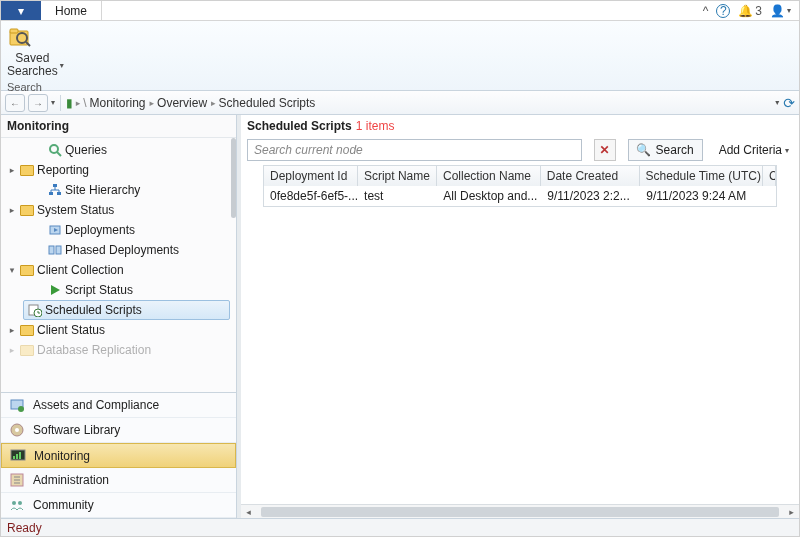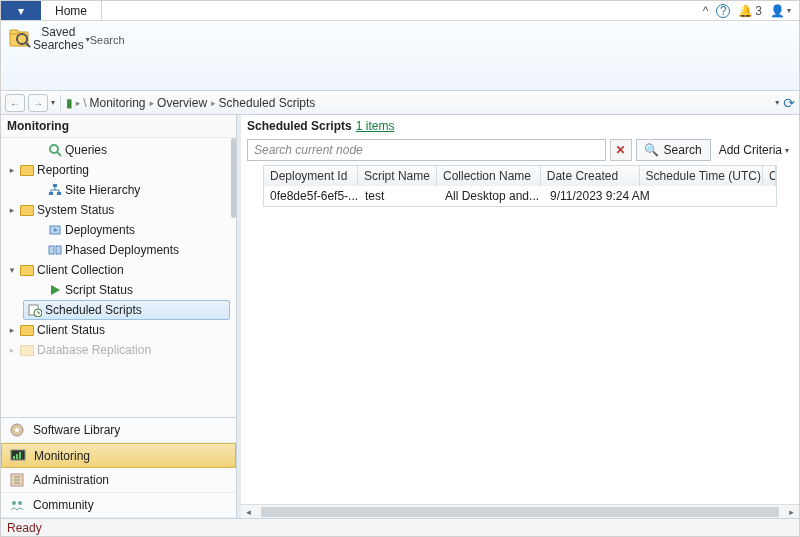--- a/index.html
+++ b/index.html
@@ -9,21 +9,21 @@
   
   .title-bar { height:20px; background:#fff; display:flex; align-items:center; border-bottom:1px solid #d6d6d6; }
   .title-left { display:flex; align-items:center; height:100%; }
   .system-btn { width:40px; height:100%; background:#2a579b; display:flex; align-items:center; justify-content:center; color:#fff; font-size:8px; }
   .tab { padding:0 14px; height:100%; display:flex; align-items:center; background:#fff; border-right:1px solid #d6d6d6; }
   .title-right { margin-left:auto; display:flex; align-items:center; gap:8px; padding-right:8px; color:#555; }
   .title-right span { display:inline-flex; align-items:center; gap:2px; }
 
   
   .ribbon { height:70px; background:linear-gradient(#fafdff,#eef5fb); border-bottom:1px solid #c9d4de; display:flex; align-items:flex-start; padding:4px 6px; }
-  .ribbon-group { display:flex; flex-direction:row; align-items:center; width:56px; font-size:11px; color:#333; }
+  .ribbon-group { display:flex; flex-direction:column; width:56px; font-size:11px; color:#333; }
   .ribbon-icon { width:26px; height:26px; }
   .ribbon-btn-label { margin-top:1px; display:flex; align-items:center; gap:2px; }
   .ribbon-group-label { font-size:11px; color:#555; margin-top:3px; }
 
   
   .nav-bar { height:24px; border-bottom:1px solid #c9d4de; display:flex; align-items:center; background:linear-gradient(#fdfdfe,#f0f4f8); padding:0 4px; gap:3px; }
   .nav-arrow { width:20px; height:18px; border:1px solid #bcc7d2; border-radius:3px; background:#f7f9fb; display:flex; align-items:center; justify-content:center; font-size:10px; color:#666; }
   .nav-sep { width:1px; height:16px; background:#cfd8e0; margin:0 2px; }
   .crumb { display:flex; align-items:center; gap:4px; color:#333; }
   .crumb .chev { color:#888; font-size:9px; }
@@ -47,21 +47,21 @@
 
   .wunderbar { border-top:1px solid #c9d4de; background:#fafbfd; }
   .wb-item { height:25px; display:flex; align-items:center; gap:8px; padding:0 8px; border-bottom:1px solid #e8edf2; color:#222; }
   .wb-item.active { background:linear-gradient(#f7e6b0,#f0d27a); border:1px solid #d9b74c; }
   .wb-icon { width:16px; height:16px; }
 
   
   .right-pane { flex:1; display:flex; flex-direction:column; min-width:0; border-left:4px solid #e7ebee; }
   .list-header { padding:4px 6px; display:flex; gap:4px; align-items:baseline; }
   .list-header b { font-weight:600; }
-  .search-row { display:flex; align-items:center; gap:4px; padding:2px 6px; }
+  .search-row { display:flex; align-items:center; gap:12px; padding:2px 6px; }
   .search-input { flex:1; height:22px; border:1px solid #b7c2cd; padding:0 6px; color:#888; font-style:italic; display:flex; align-items:center; background:#fff; }
   .search-clear { width:22px; height:22px; border:1px solid #c8c8c8; display:flex; align-items:center; justify-content:center; color:#b33; background:#f6f6f6; font-weight:bold; }
   .search-btn { height:22px; border:1px solid #b7c2cd; background:#f6f8fa; padding:0 8px; display:flex; align-items:center; gap:4px; }
   .criteria { height:22px; display:flex; align-items:center; gap:3px; padding:0 4px; }
 
   .table { margin:2px 22px; border:1px solid #d4dbe1; }
   .thead { display:flex; height:20px; background:linear-gradient(#fbfcfd,#eef2f5); }
   .th { border-right:1px solid #d4dbe1; padding:0 6px; display:flex; align-items:center; color:#333; overflow:hidden; white-space:nowrap; }
   .tbody { }
   .tr { display:flex; height:20px; }
@@ -248,20 +248,27 @@
             <span class="exp">▸</span>
             <span class="icon">
               <span class="icon-folder"></span>
             </span>
             <span>Database Replication</span>
           </div>
         </div>
       <div class="wunderbar" id="wunderbar">
           <div class="wb-item">
             <span class="wb-icon"><svg width="16" height="16">
+                <rect x="2" y="3" width="12" height="9" fill="#bcd6ef" stroke="#5a8ac0"></rect>
+                <circle cx="12" cy="12" r="3" fill="#4a9a4a"></circle>
+              </svg></span>
+            <span>Assets and Compliance</span>
+          </div>
+          <div class="wb-item">
+            <span class="wb-icon"><svg width="16" height="16">
                 <circle cx="8" cy="8" r="6" fill="#d8c8a0" stroke="#a88"></circle>
                 <circle cx="8" cy="8" r="2" fill="#fff"></circle>
               </svg></span>
             <span>Software Library</span>
           </div>
           <div class="wb-item active">
             <span class="wb-icon"><svg width="16" height="16">
                 <rect x="1" y="2" width="14" height="10" fill="#2a3a2a" stroke="#888"></rect>
                 <rect x="3" y="8" width="2" height="3" fill="#6c6"></rect>
                 <rect x="6" y="6" width="2" height="5" fill="#6c6"></rect>
@@ -283,21 +290,21 @@
                 <path d="M2 13 Q5 9 8 13 M8 13 Q11 9 14 13" stroke="#6a9" fill="none"></path>
               </svg></span>
             <span>Community</span>
           </div>
         </div>
     </div>
 
     <div class="right-pane">
       <div class="list-header">
         <b>Scheduled Scripts</b>
-        <span style="color:#15803d;text-decoration:underline;">1 items</span>
+        <span style="color:#ef4444;">1 items</span>
       </div>
       <div class="search-row">
         <div class="search-input">Search current node</div>
         <div class="search-clear">✕</div>
         <div class="search-btn">
           <span>🔍</span>
           <span>Search</span>
         </div>
         <div class="criteria">
           <span>Add Criteria</span>
@@ -312,20 +319,21 @@
             <div class="th c2">Collection Name</div>
             <div class="th c3">Date Created</div>
             <div class="th c4">Schedule Time (UTC)</div>
             <div class="th c5">Client Operation ID</div>
           </div>
         <div class="tbody" id="tbody">
             <div class="tr">
               <div class="td c0">0fe8de5f-6ef5-...</div>
               <div class="td c1">test</div>
               <div class="td c2">All Desktop and...</div>
+              <div class="td c3">9/11/2023 2:2...</div>
               <div class="td c4">9/11/2023 9:24 AM</div>
               <div class="td c5"></div>
             </div>
           </div>
       </div>
 
       <div style="flex:1"></div>
       <div class="hscroll">
         <div class="arr l">◂</div>
         <div class="thumb"></div>

